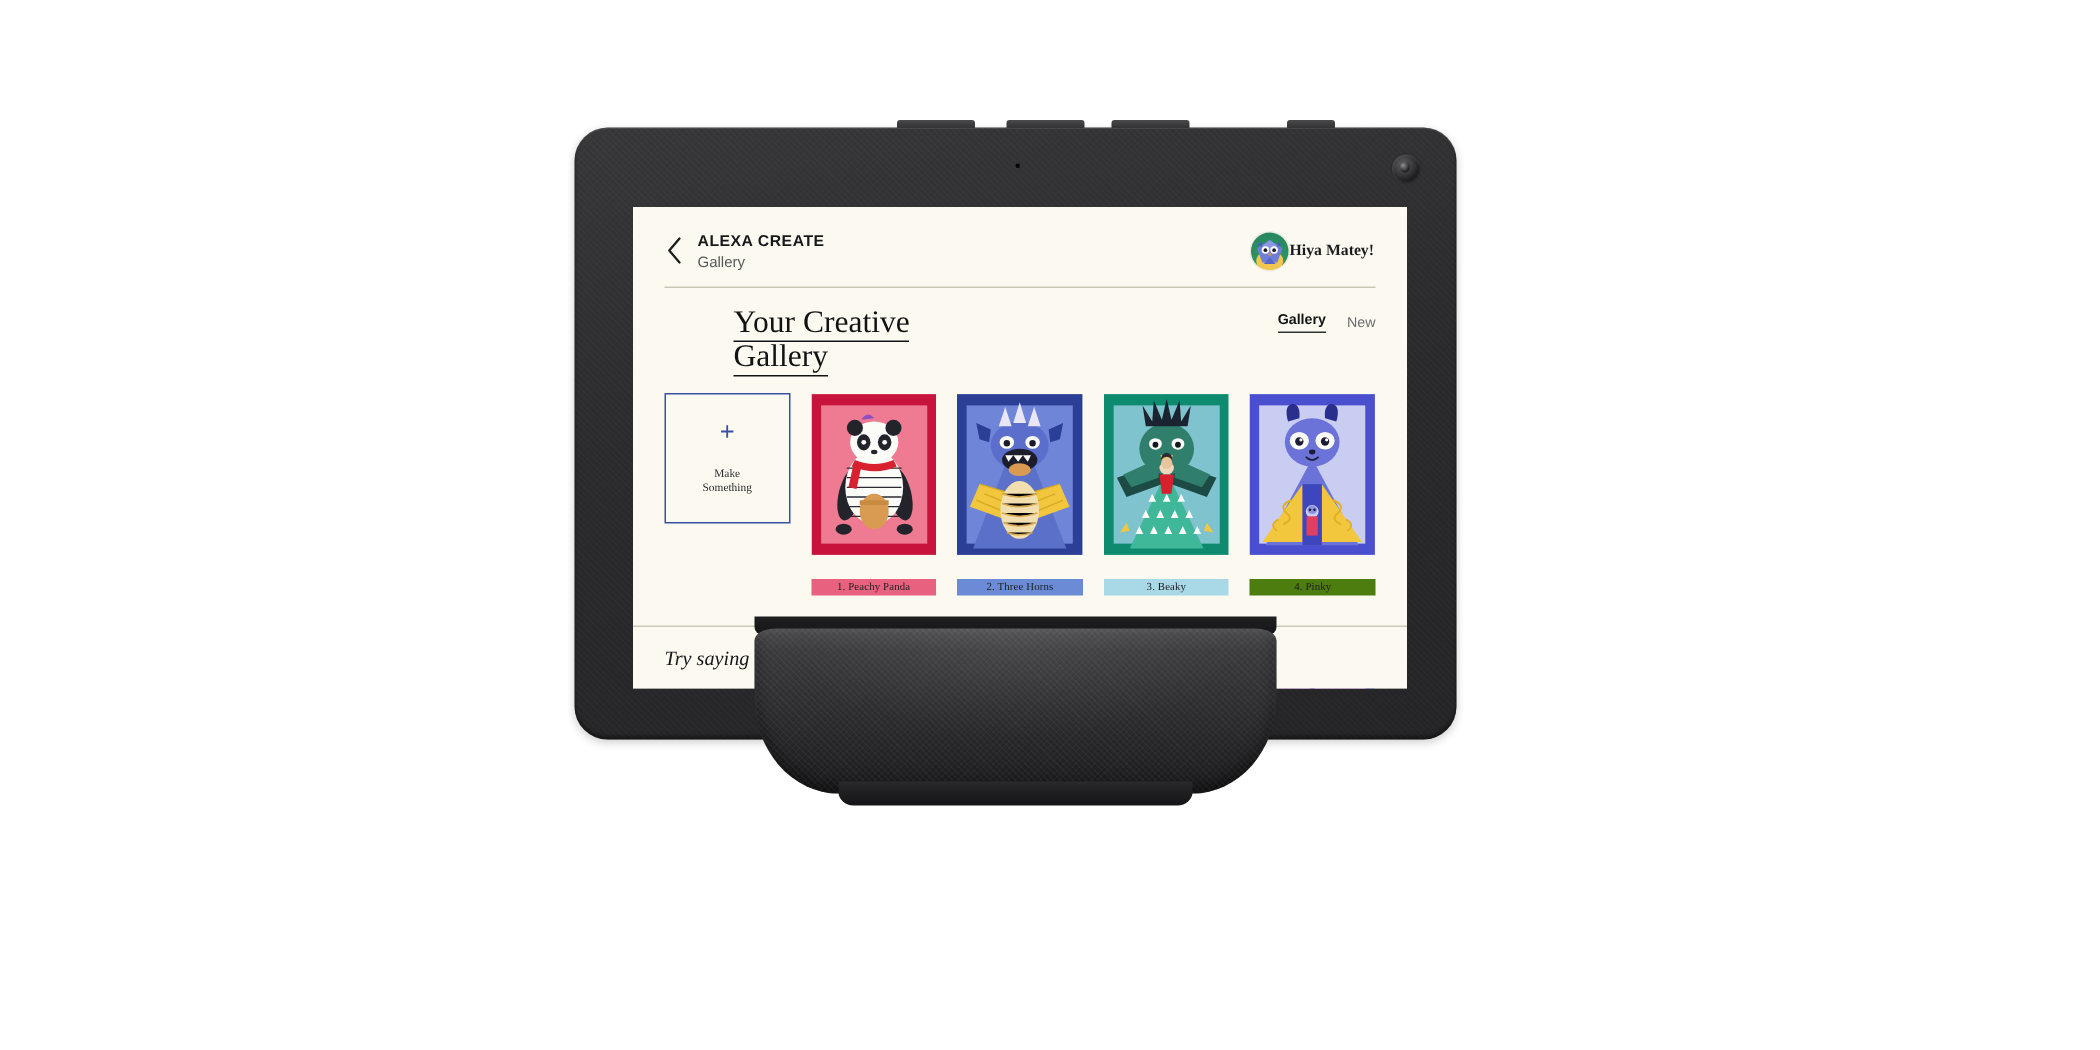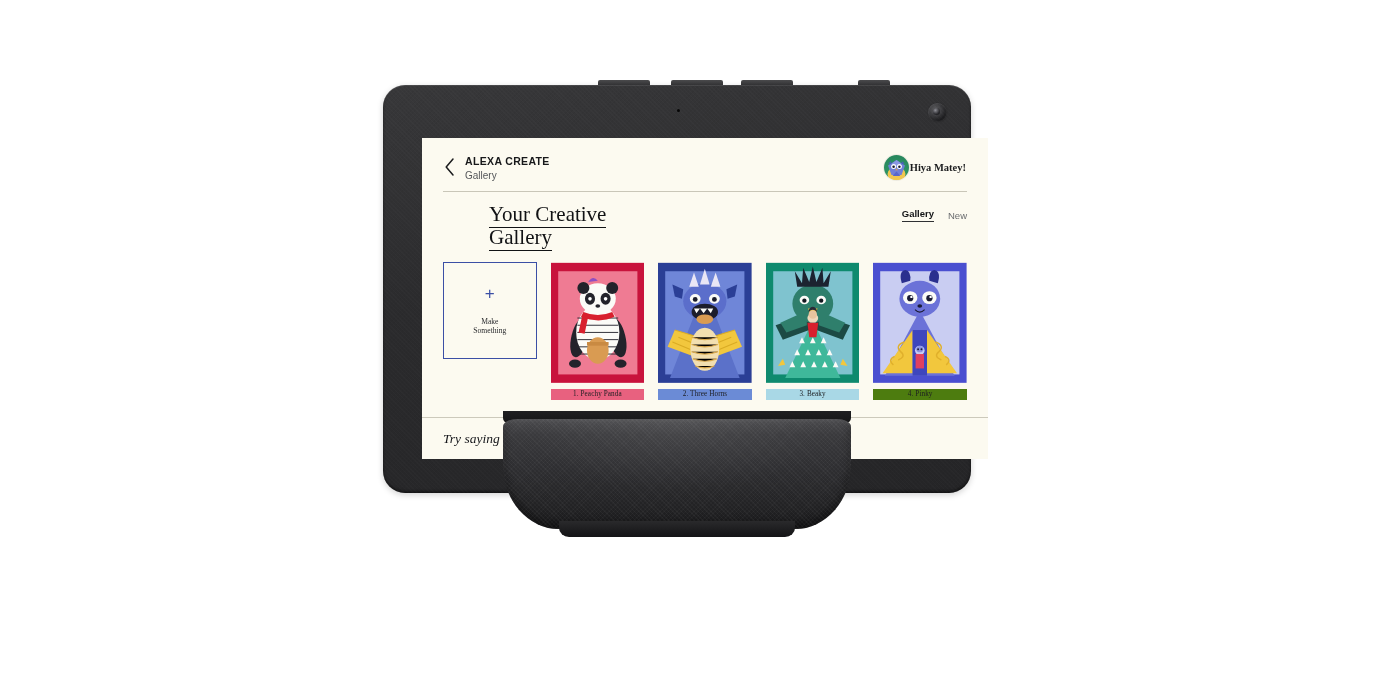--- a/index.html
+++ b/index.html
@@ -51,21 +51,21 @@
     box-shadow: inset 0 0 2px rgba(255,255,255,.22), 0 0 1px rgba(0,0,0,.6);
   }
   .camera::after{
     content:""; position:absolute; top:5px; left:5px; width:7px; height:7px;
     border-radius:50%;
     background: radial-gradient(circle at 35% 32%, #8f8f96 0%, #2a2a2e 60%, #0a0a0c 100%);
   }
 
   
   #screen {
-    position: absolute; top: 60px; left: 39px; width: 566px; height: 321px;
+    position: absolute; top: 60px; left: 39px; width: 516px; height: 321px;
     background: #FCFAF0; overflow: hidden;
   }
 
   
   .hdr { position: relative; padding: 17px 22px 0 21px; }
   .hdr-row { display: flex; align-items: flex-start; }
   .back-chev {
     width: 13px; height: 22px; flex: 0 0 auto; position: relative; top: 1px;
     cursor: pointer;
   }
@@ -116,21 +116,21 @@
     cursor: pointer;
   }
   .make-plus { font-size: 17px; line-height: 14px; color: #3b4fa5; font-weight: 300; }
   .make-txt {
     font-family: "Liberation Serif", serif; font-size: 7.6px; line-height: 9px;
     color: #2a2b2e; text-align: center; margin-top: 16px;
   }
 
   .art { width: 100%; aspect-ratio: 1 / 1.3; display: block; cursor: pointer; }
   .chip {
-    margin-top: 5px; height: 11px; display: flex; align-items: center; justify-content: center;
+    margin-top: 15px; height: 11px; display: flex; align-items: center; justify-content: center;
     font-family: "Liberation Serif", serif; font-size: 7.2px; color: #1d1e21;
     letter-spacing: .1px; white-space: nowrap; cursor: pointer;
   }
 
   .grid2 { margin-top: 9px; }
 
   
   .caption-bar {
     position: absolute; left: 0; right: 0; bottom: 0; height: 42px;
     background: #FCFAF0; border-top: 1px solid #ccc9bb;

